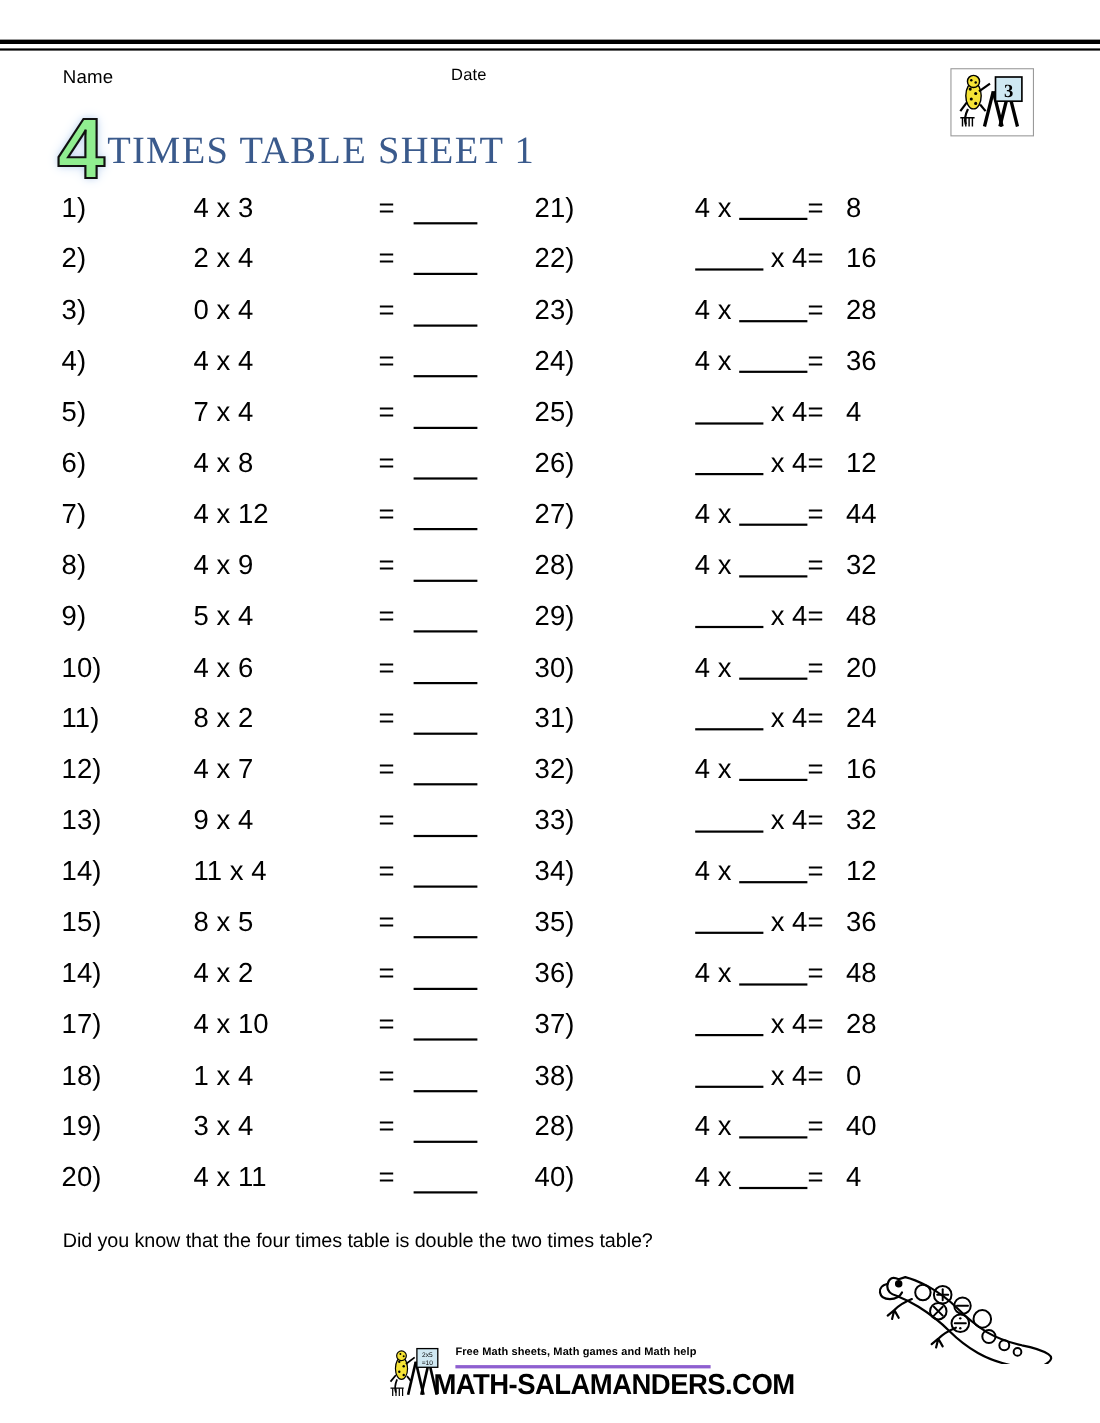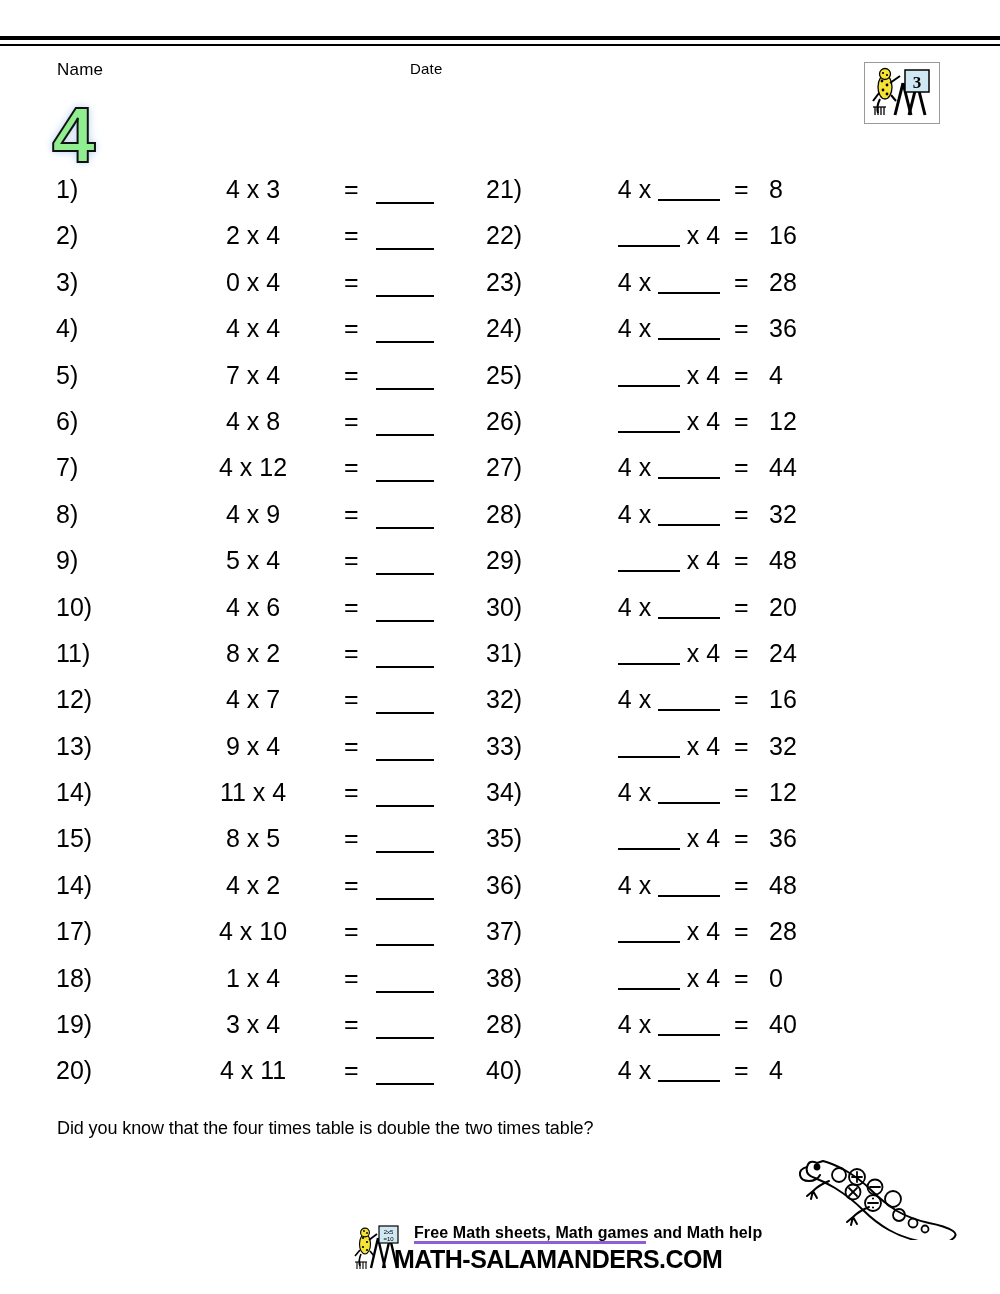--- a/index.html
+++ b/index.html
@@ -114,21 +114,21 @@
     width: 52px;
     text-align: left;
   }
 
   
   .col-left .expr {
     position: absolute;
     left: 120px;
     width: 154px;
     top: 0;
-    text-align: center;
+    text-align: left;
   }
   .col-left .eq {
     position: absolute;
     left: 288px;
     top: 0;
   }
   .col-left .ansblank {
     position: absolute;
     left: 320px;
     top: 0;
@@ -136,21 +136,21 @@
     border-bottom: 2.5px solid #000;
     height: 27px;
   }
 
   
   .col-right .expr {
     position: absolute;
     left: 118px;
     width: 130px;
     top: 0;
-    text-align: center;
+    text-align: right;
   }
   .col-right .expr.right-align { }
   .col-right .eq {
     position: absolute;
     left: 248px;
     top: 0;
   }
   .col-right .ansval {
     position: absolute;
     left: 283px;
@@ -188,21 +188,21 @@
     position: absolute;
     left: 352px;
     top: 1222px;
     width: 300px;
     height: 52px;
   }
   .brand-tag {
     position: absolute;
     left: 62px;
     top: 2px;
-    font-size: 16px;
+    font-size: 10px;
     font-weight: bold;
     letter-spacing: .1px;
     white-space: nowrap;
     font-family: "Liberation Sans", sans-serif;
   }
   .brand-rule {
     position: absolute;
     left: 62px;
     top: 19px;
     width: 232px;
@@ -233,20 +233,21 @@
 <body>
 
 <div class="top-rule"></div>
 <div class="top-rule-2"></div>
 
 <div class="name-label">Name</div>
 <div class="date-label">Date</div>
 
 <div class="title-row">
   <span class="big-number">4</span>
+  <span class="title-text">TIMES TABLE SHEET 1</span>
 </div>
 
 <div class="corner-logo">
   <svg width="74" height="60" viewBox="0 0 74 60">
 
     <g stroke="#000" stroke-width="3" fill="none">
       <line x1="38" y1="20" x2="30" y2="52"></line>
       <line x1="38" y1="20" x2="46" y2="52"></line>
       <line x1="52" y1="20" x2="44" y2="52"></line>
       <line x1="52" y1="20" x2="60" y2="52"></line>

